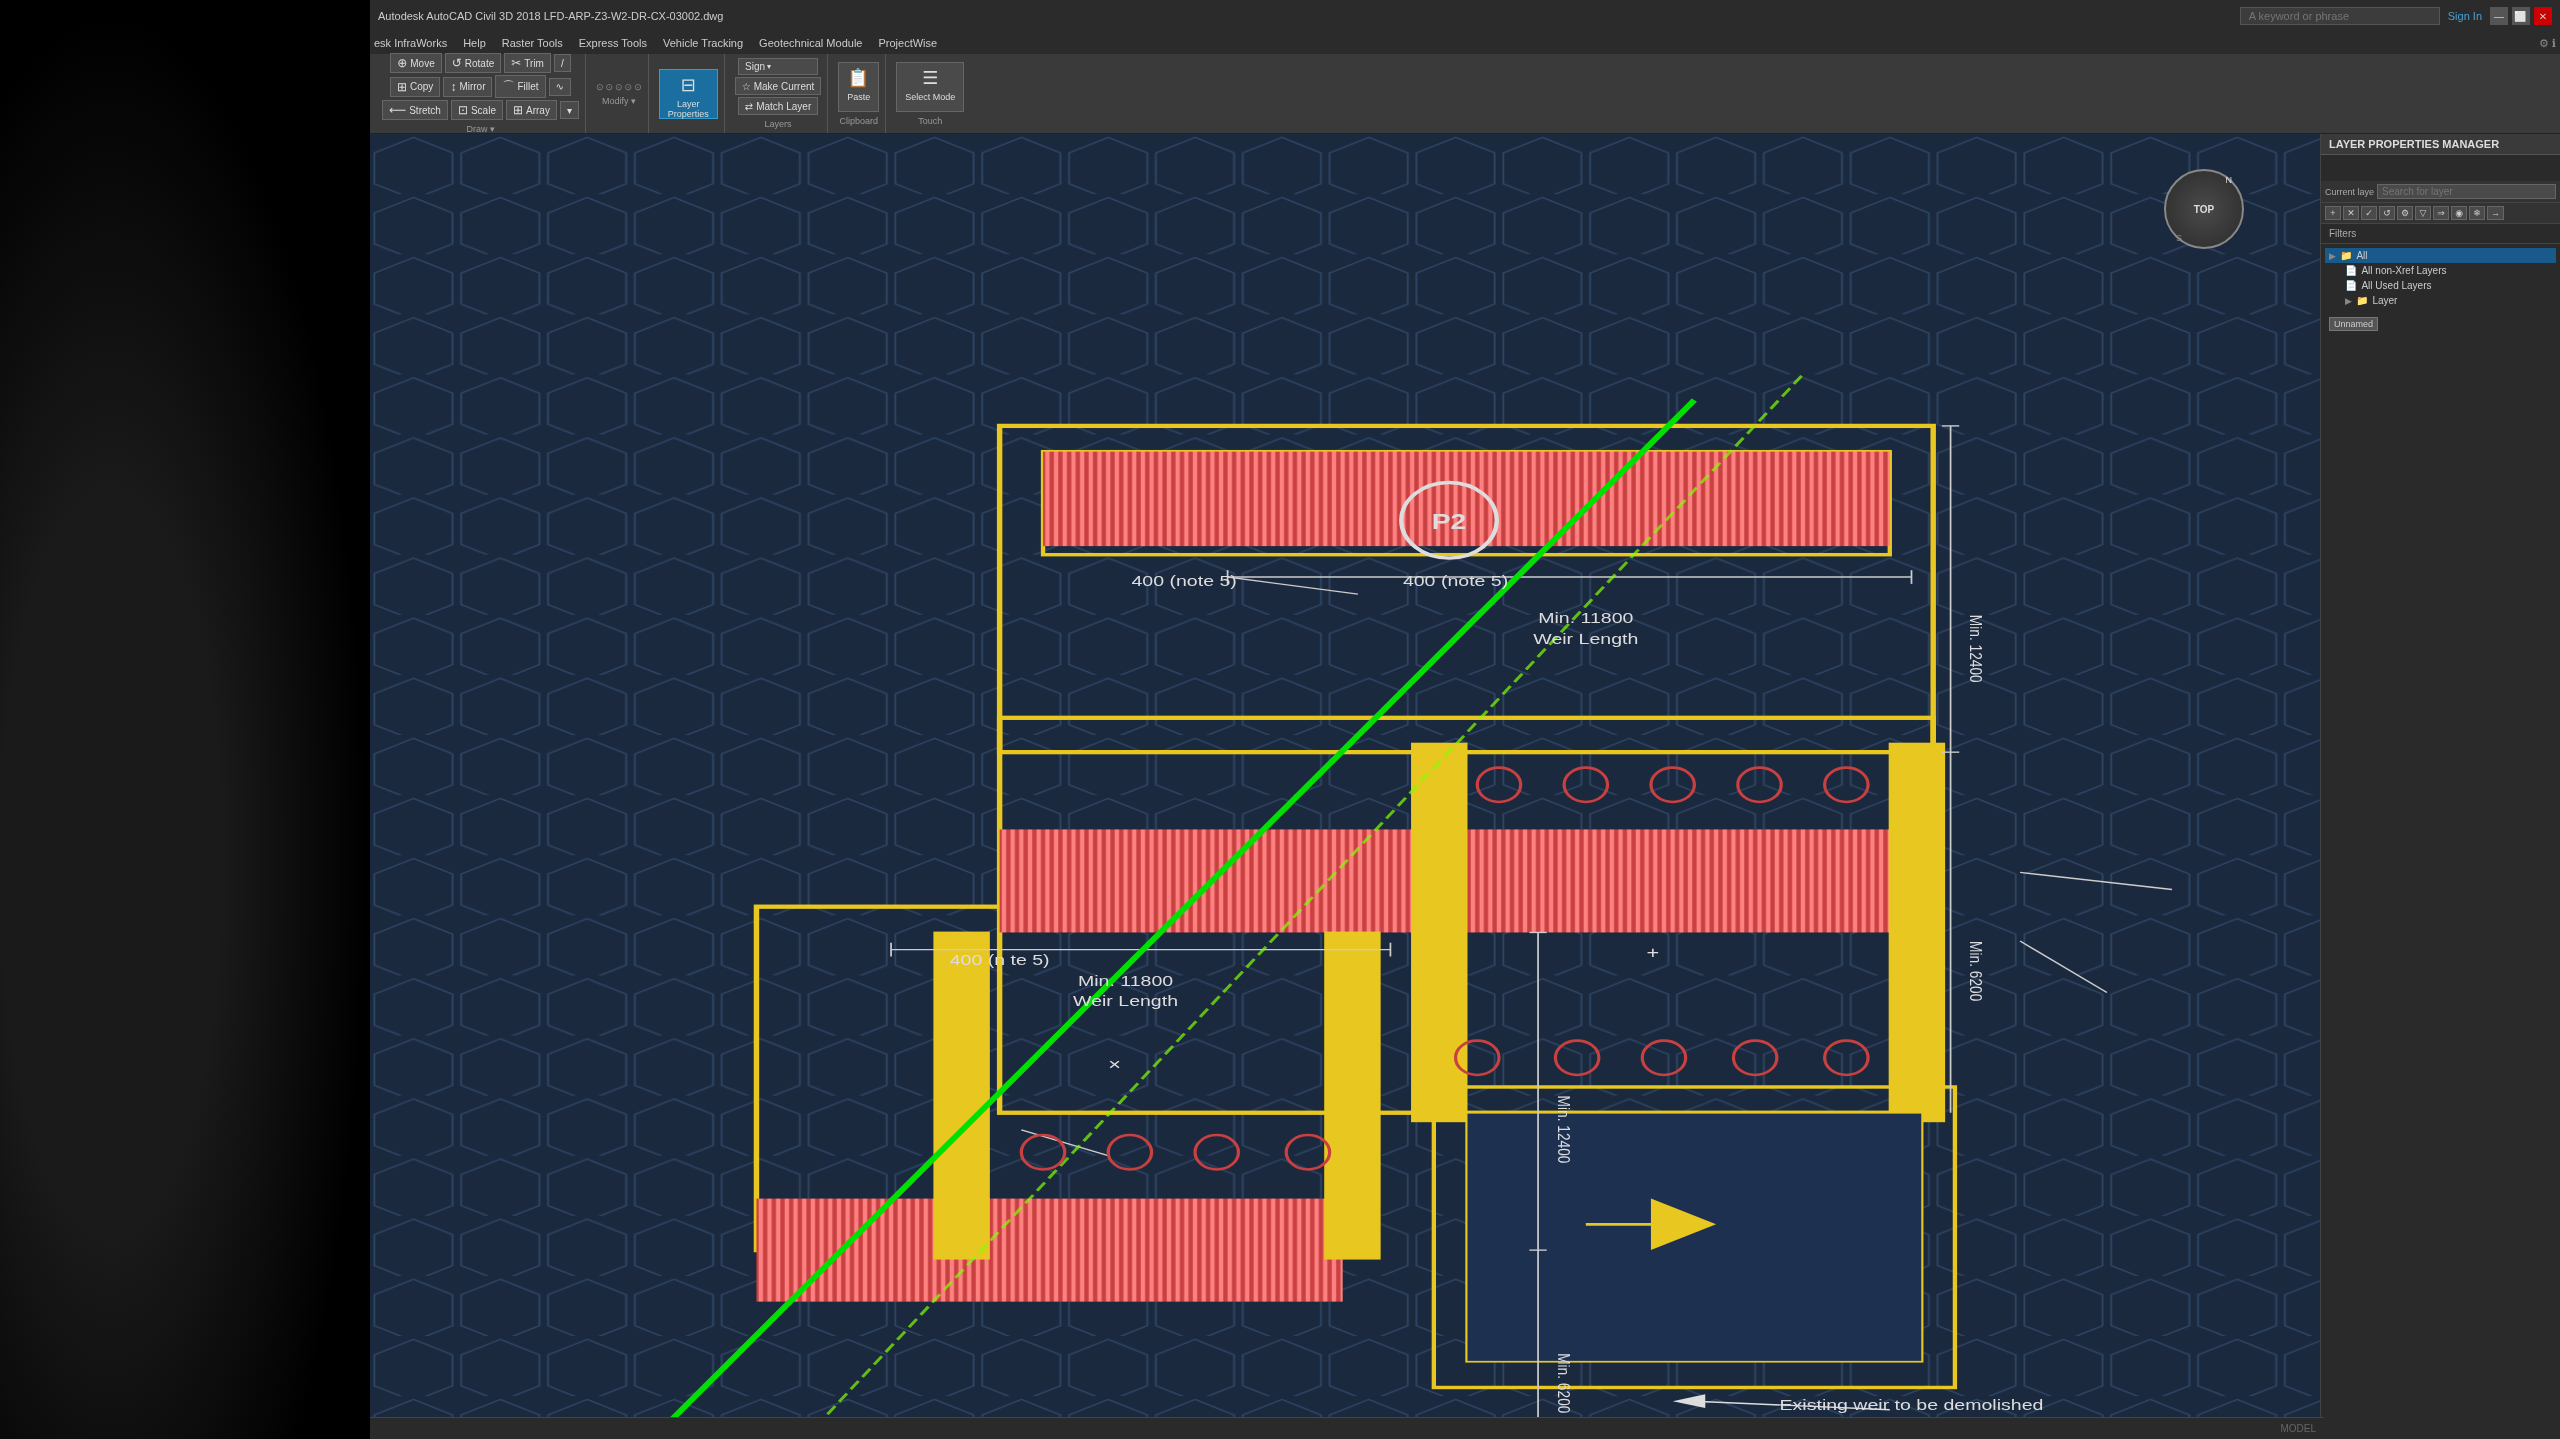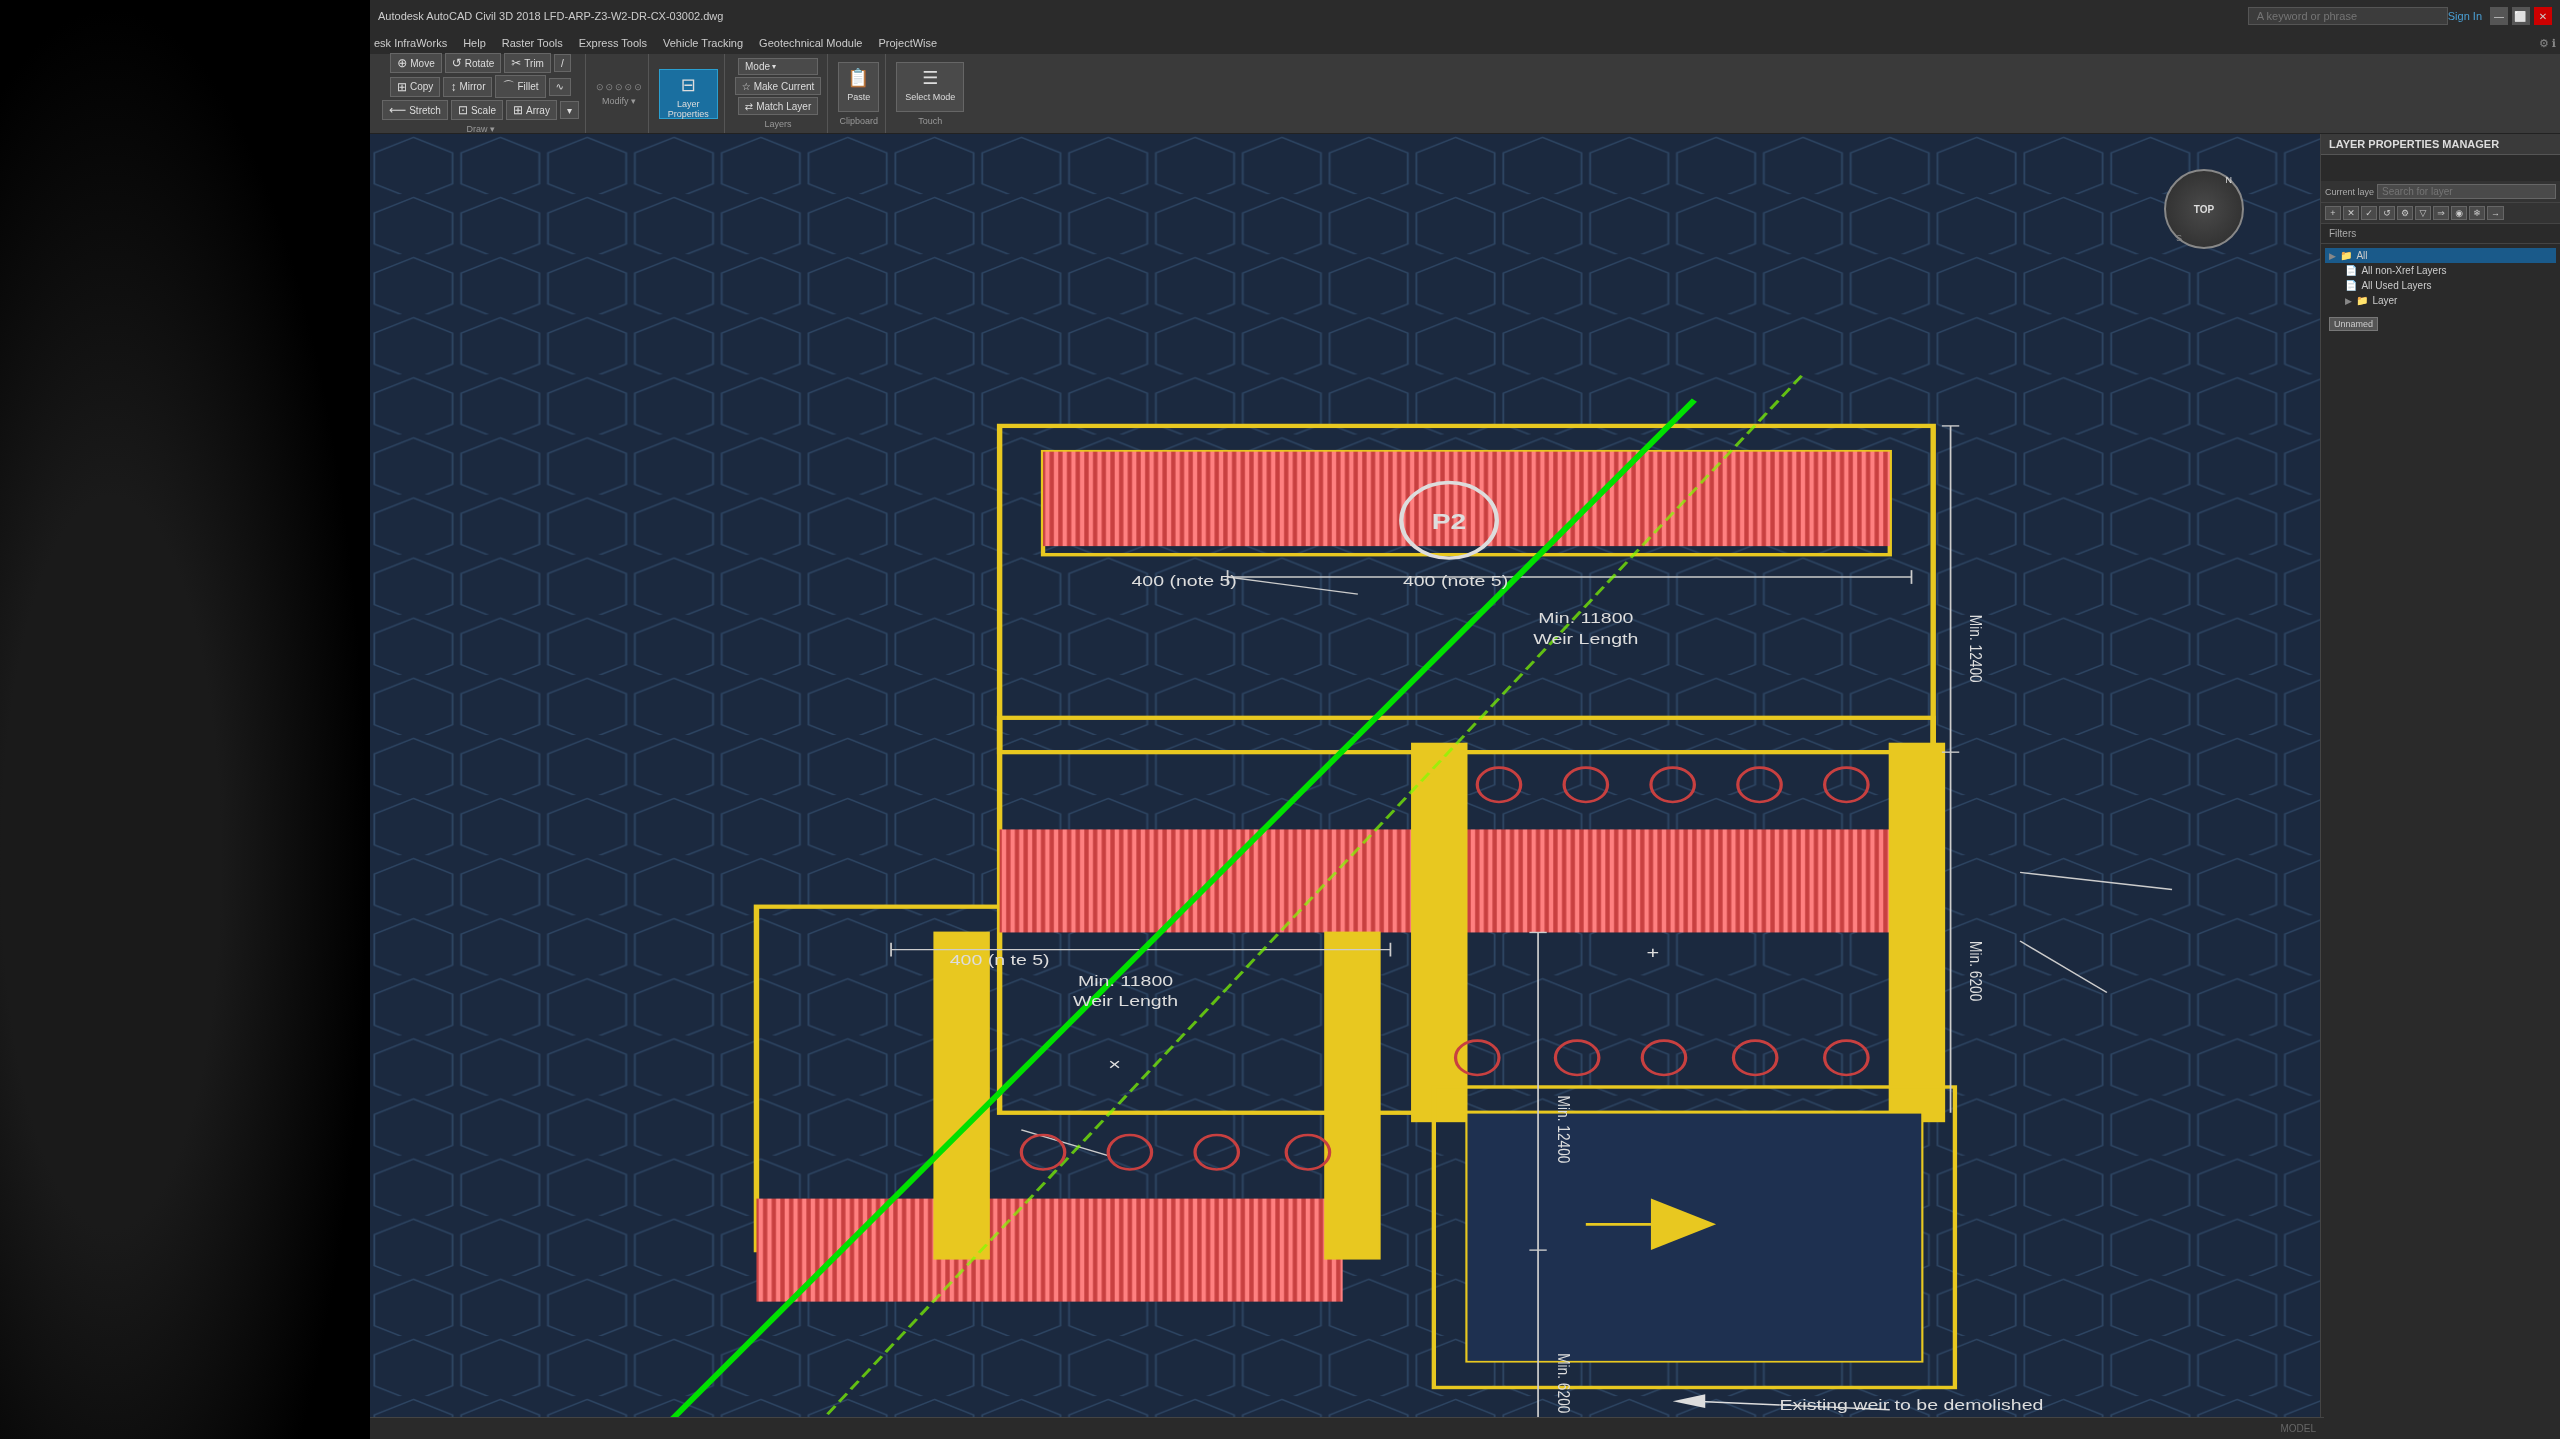--- a/index.html
+++ b/index.html
@@ -161,21 +161,21 @@
     }
   </style>
 </head>
 <body>
 
 <div id="left-silhouette"></div>
 
 <div id="titlebar">
   <span class="title">Autodesk AutoCAD Civil 3D 2018  LFD-ARP-Z3-W2-DR-CX-03002.dwg</span>
   <input class="search-box" placeholder="A keyword or phrase" style="">
-  <span style="margin-left:0; color:#4a9fd4; cursor:pointer;">Sign In</span>
+  <span style="margin-left:8px; color:#4a9fd4; cursor:pointer;">Sign In</span>
   <div class="win-controls">
     <button class="win-btn">—</button>
     <button class="win-btn">⬜</button>
     <button class="win-btn close">✕</button>
   </div>
 </div>
 
 <div id="menubar">
   <span>esk InfraWorks</span>
   <span>Help</span>
@@ -229,21 +229,21 @@
   <div class="toolbar-group">
     <button class="tb-btn active" style="flex-direction:column; height:50px; padding:4px 8px;">
       <span style="font-size:18px;">⊟</span>
       <span style="font-size:9px;">Layer<br>Properties</span>
     </button>
   </div>
 
   <div class="toolbar-group">
     <div class="tb-row">
       <button class="hatch-dropdown">
-        <span>Mode</span>
+        <span>Sign</span>
         <span class="arrow">▾</span>
       </button>
     </div>
     <div class="tb-row">
       <button class="tb-btn">☆ <span>Make Current</span></button>
     </div>
     <div class="tb-row">
       <button class="tb-btn">⇄ <span>Match Layer</span></button>
     </div>
     <div class="group-label">Layers</div>

